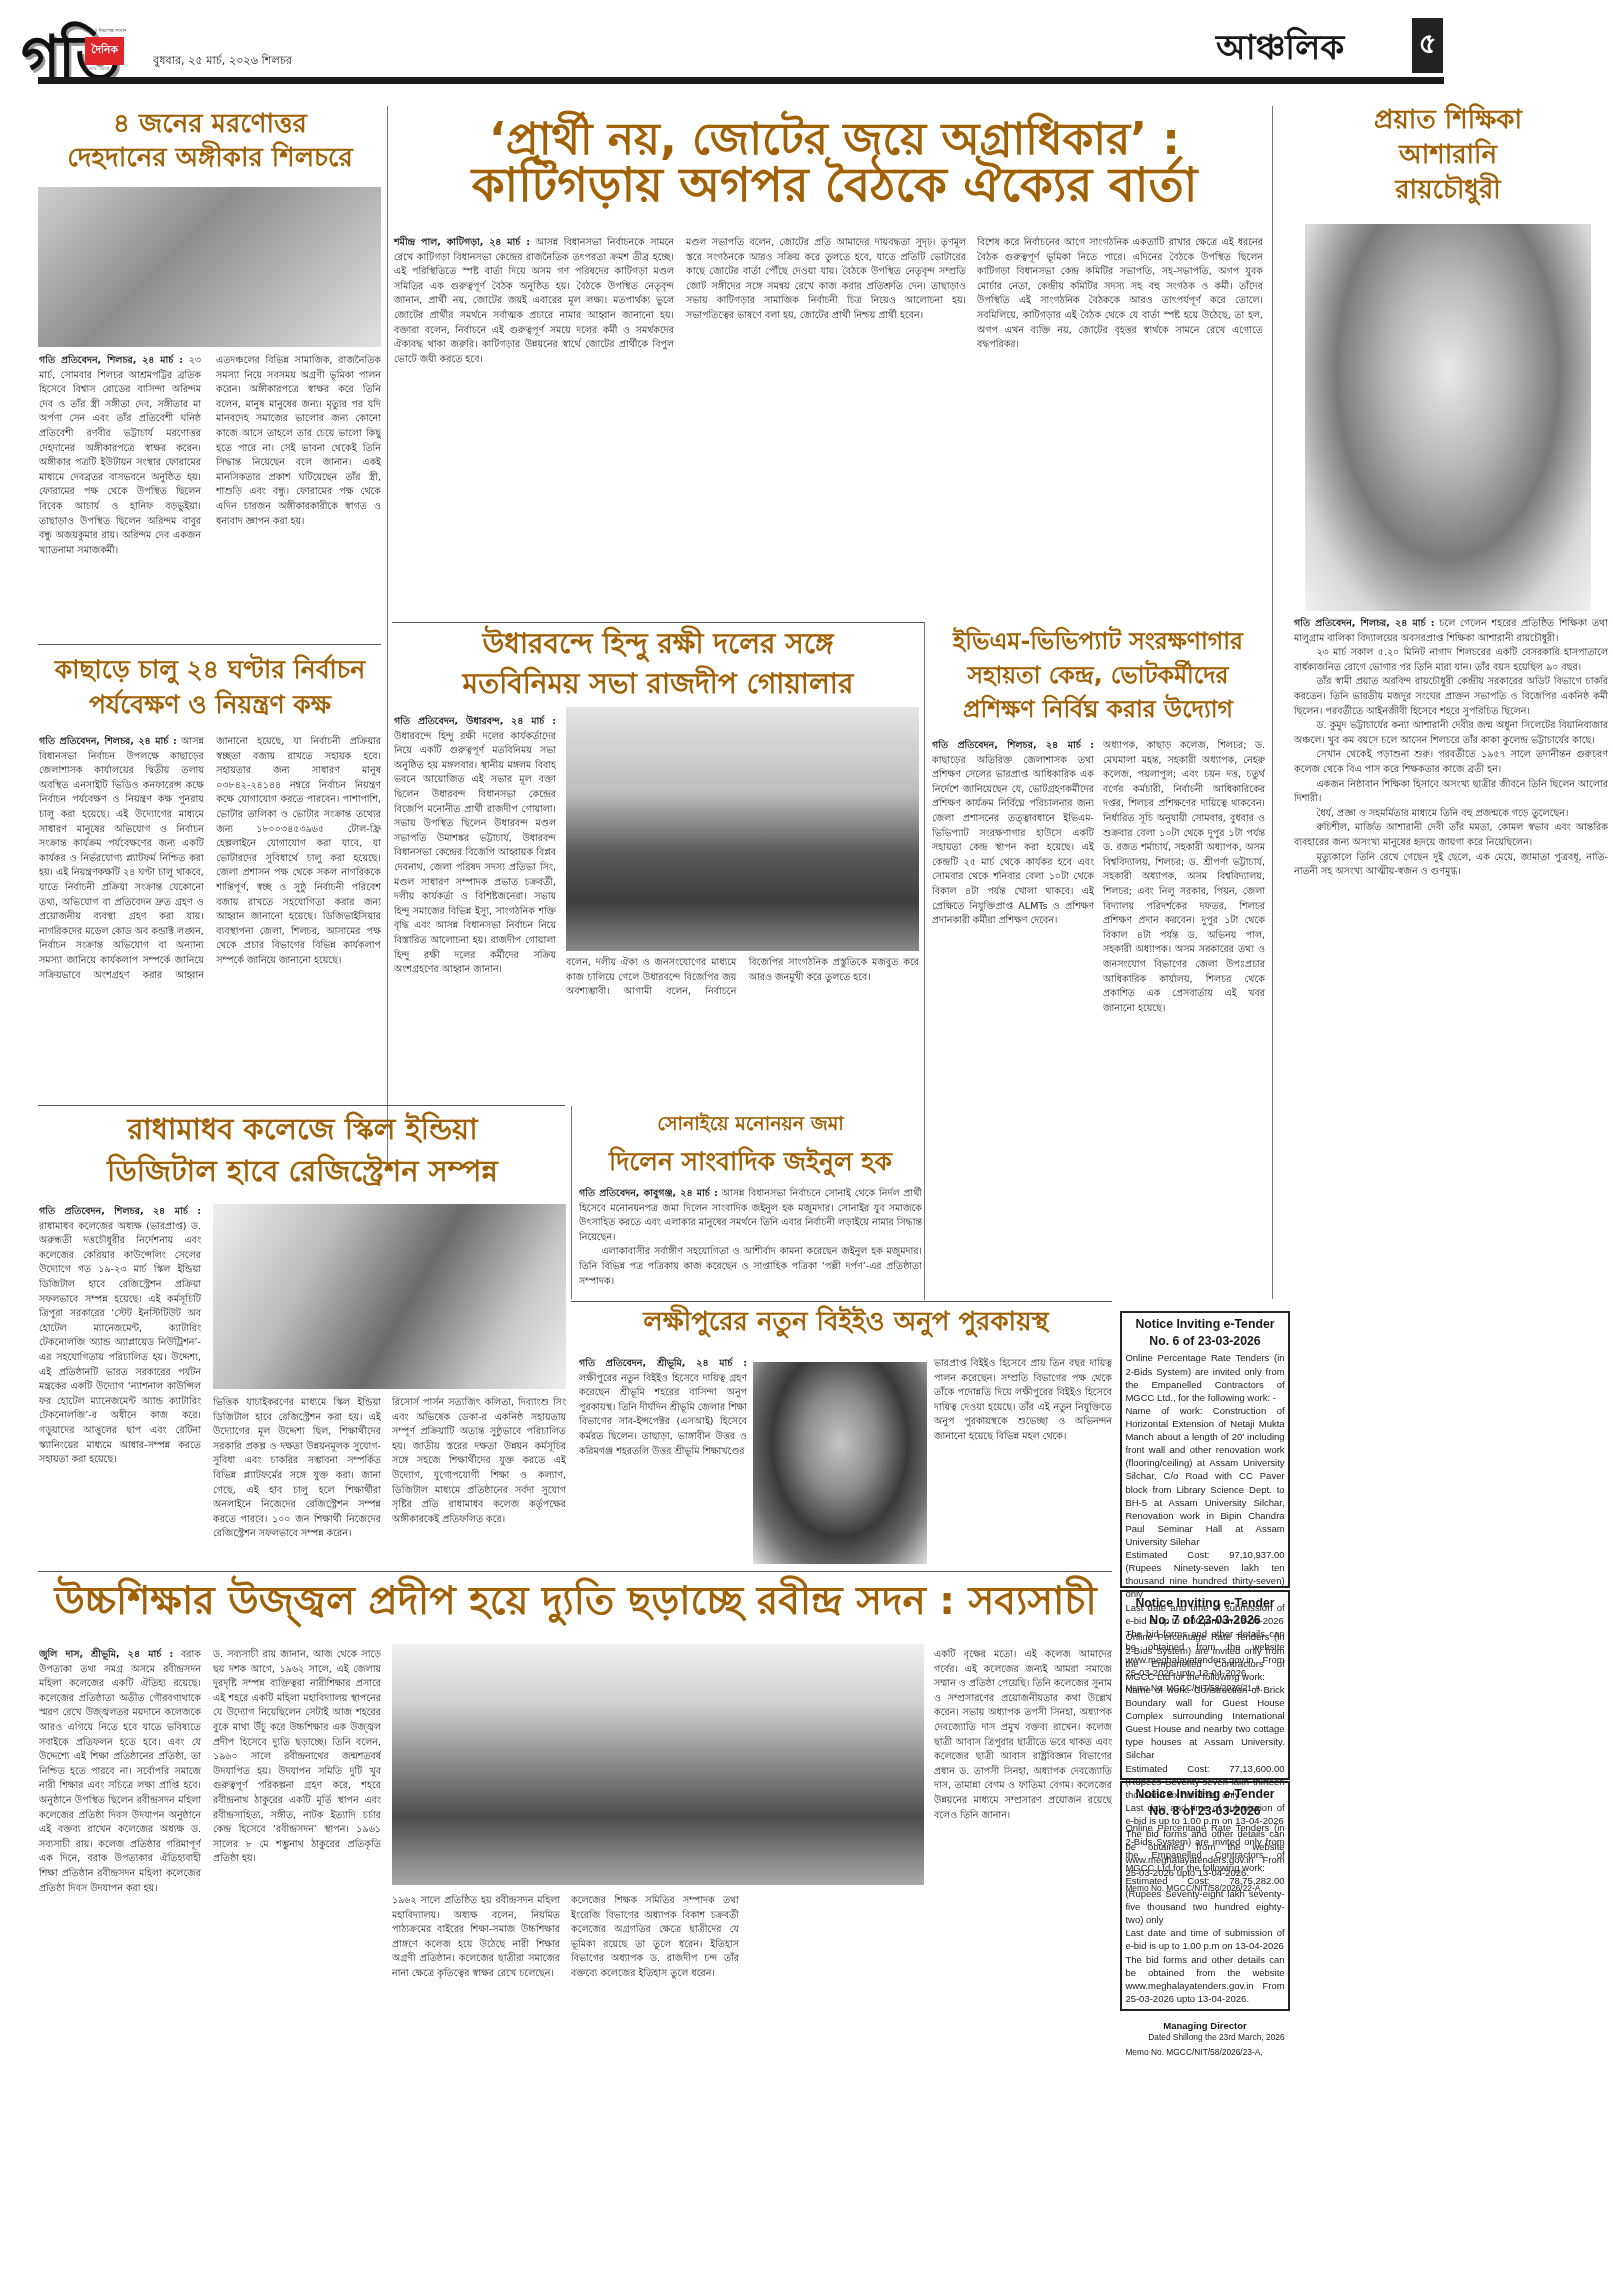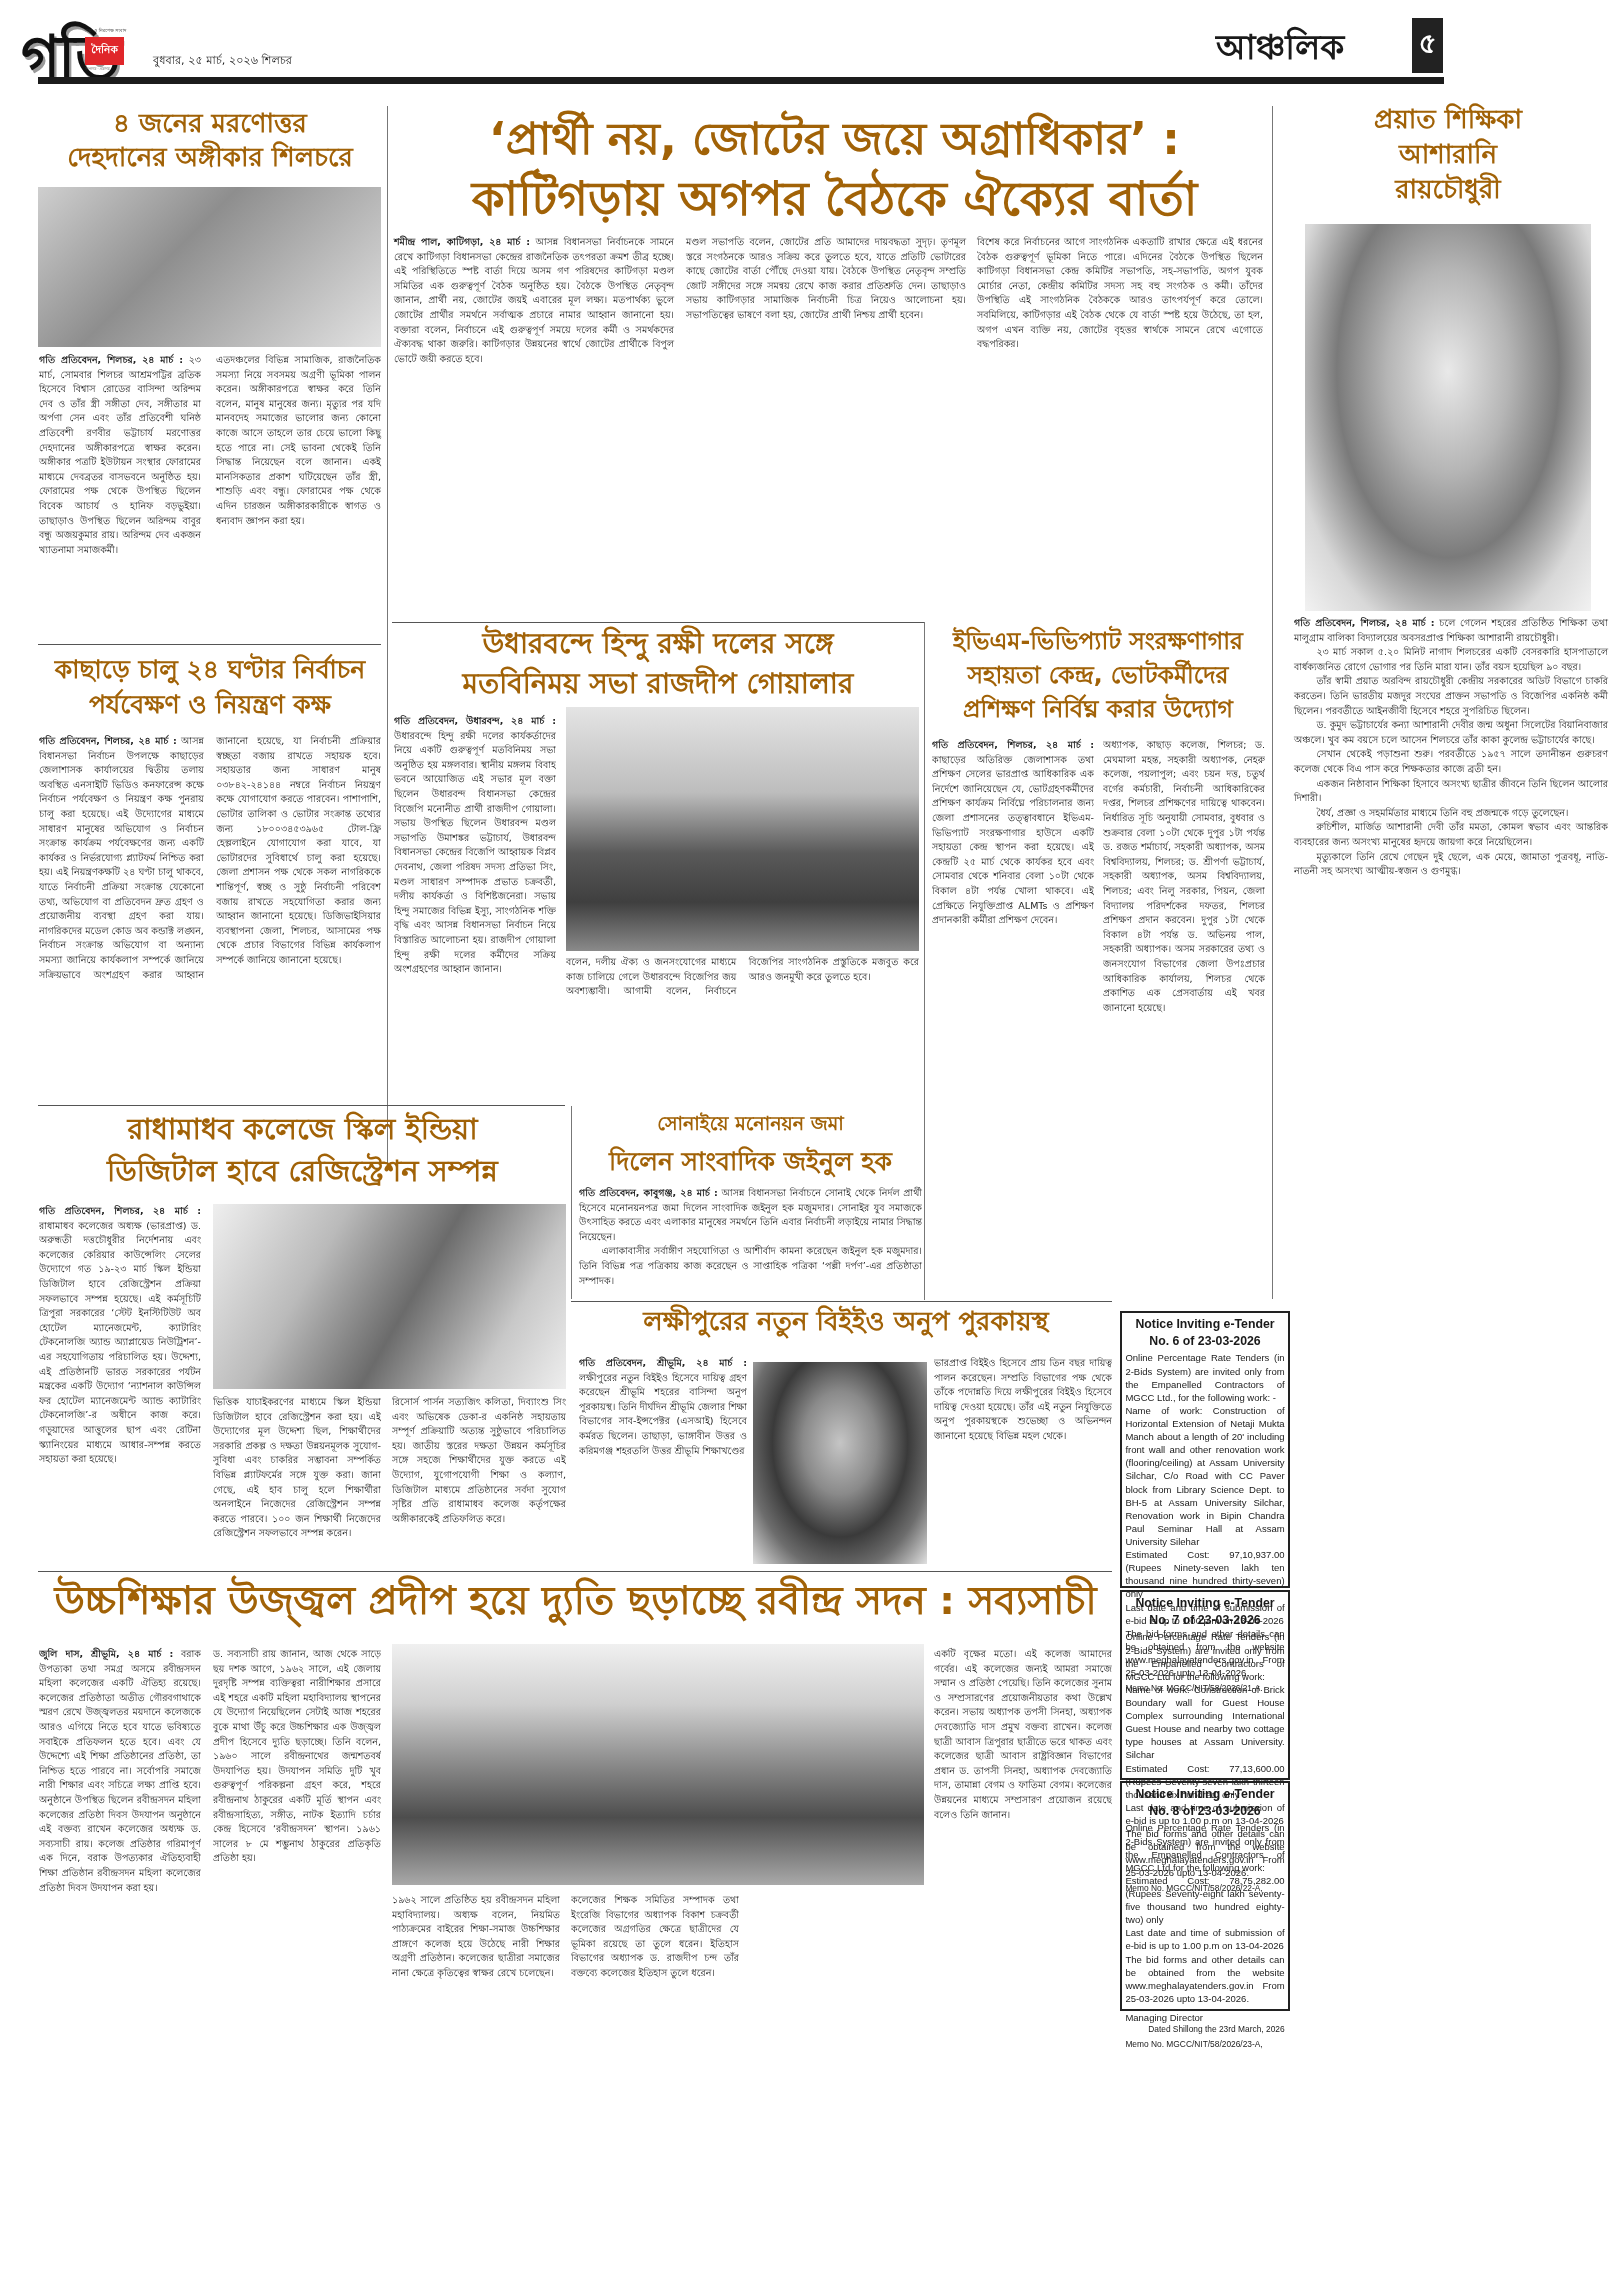--- a/index.html
+++ b/index.html
@@ -23,21 +23,21 @@
   .col { position: absolute; }
   .photo { position: absolute; background: linear-gradient(135deg,#cfcfcf 0%,#8e8e8e 40%,#b8b8b8 70%,#e2e2e2 100%); }
   .photo.dark { background: linear-gradient(160deg,#d8d8d8 0%,#6f6f6f 35%,#434343 60%,#9c9c9c 100%); }
   .caption-hr { position:absolute; height:1.1px; background:#555; }
   .vrule { position:absolute; width:1.1px; background:#777; }
 
   .tender { position:absolute; left:1120px; width:170px; border:2.8px solid #222; padding:3.4px 3.4px; font-family:"Liberation Sans", sans-serif; font-size:9.5px; line-height:1.38; text-align: justify; }
   .tender h3 { font-size: 12.3px; text-align:center; font-weight:bold; margin-bottom: 1.1px; }
   .tender b { font-weight: normal; }
   .tender .memo { font-size: 8.4px; margin-top: 3.4px; }
-  .tender .md { text-align:left; font-weight:normal; margin-top:6px; }
+  .tender .md { text-align:center; font-weight:bold; margin-top:14px; }
   .tender .dated { text-align:right; font-size: 8.4px; }
 </style>
 </head>
 <body>
 
 <div class="abs logo">গতি</div>
 <div class="abs brand-box">
   <div class="brand-tag">সত্য ও নিরপেক্ষ সংবাদ</div>
   <div class="brand-red">দৈনিক</div>
   <div class="brand-small">সম্পাদক · প্রকাশক</div>
@@ -52,21 +52,21 @@
 <div class="photo" style="left:38px; top:187px; width:343px; height:160px;"></div>
 <div class="col body" style="left:39px; top:353px; width:162px;">
   <span class="byline">গতি প্রতিবেদন, শিলচর, ২৪ মার্চ :</span>
   <span>২৩ মার্চ, সোমবার শিলচর আশ্রমপট্টির ব্রতিক হিসেবে বিশ্বাস রোডের বাসিন্দা অরিন্দম দেব ও তাঁর স্ত্রী সঙ্গীতা দেব, সঙ্গীতার মা অর্পণা সেন এবং তাঁর প্রতিবেশী ঘনিষ্ঠ প্রতিবেশী রণবীর ভট্টাচার্য মরণোত্তর দেহদানের অঙ্গীকারপত্রে স্বাক্ষর করেন। অঙ্গীকার পত্রটি ইউটায়ন সংস্থার ফোরামের মাধ্যমে দেবব্রতর বাসভবনে অনুষ্ঠিত হয়। ফোরামের পক্ষ থেকে উপস্থিত ছিলেন বিবেক আচার্য ও হানিফ বড়ভুইয়া। তাছাড়াও উপস্থিত ছিলেন অরিন্দম বাবুর বন্ধু অজয়কুমার রায়। অরিন্দম দেব একজন খ্যাতনামা সমাজকর্মী।</span>
 </div>
 <div class="col body" style="left:216px; top:353px; width:165px;">এতদঞ্চলের বিভিন্ন সামাজিক, রাজনৈতিক সমস্যা নিয়ে সবসময় অগ্রণী ভূমিকা পালন করেন। অঙ্গীকারপত্রে স্বাক্ষর করে তিনি বলেন, মানুষ মানুষের জন্য। মৃত্যুর পর যদি মানবদেহ সমাজের ভালোর জন্য কোনো কাজে আসে তাহলে তার চেয়ে ভালো কিছু হতে পারে না। সেই ভাবনা থেকেই তিনি সিদ্ধান্ত নিয়েছেন বলে জানান। একই মানসিকতার প্রকাশ ঘটিয়েছেন তাঁর স্ত্রী, শাশুড়ি এবং বন্ধু। ফোরামের পক্ষ থেকে এদিন চারজন অঙ্গীকারকারীকে স্বাগত ও ধন্যবাদ জ্ঞাপন করা হয়।</div>
 
 <div class="vrule" style="left:387px; top:106px; height:1064px;"></div>
 
 <div class="abs hl" style="left:392px; top:112px; width:885px; font-size:44px;">‘প্রার্থী নয়, জোটের জয়ে অগ্রাধিকার’ :</div>
-<div class="abs hl" style="left:392px; top:170px; width:885px; font-size:47px;">কাটিগড়ায় অগপর বৈঠকে ঐক্যের বার্তা</div>
+<div class="abs hl" style="left:392px; top:156px; width:885px; font-size:47px;">কাটিগড়ায় অগপর বৈঠকে ঐক্যের বার্তা</div>
 <div class="col body" style="left:394px; top:235px; width:280px;">
   <span class="byline">শমীন্দ্র পাল, কাটিগড়া, ২৪ মার্চ :</span>
   <span>আসন্ন বিধানসভা নির্বাচনকে সামনে রেখে কাটিগড়া বিধানসভা কেন্দ্রের রাজনৈতিক তৎপরতা ক্রমশ তীব্র হচ্ছে। এই পরিস্থিতিতে স্পষ্ট বার্তা দিয়ে অসম গণ পরিষদের কাটিগড়া মণ্ডল সমিতির এক গুরুত্বপূর্ণ বৈঠক অনুষ্ঠিত হয়। বৈঠকে উপস্থিত নেতৃবৃন্দ জানান, প্রার্থী নয়, জোটের জয়ই এবারের মূল লক্ষ্য। মতপার্থক্য ভুলে জোটের প্রার্থীর সমর্থনে সর্বাত্মক প্রচারে নামার আহ্বান জানানো হয়। বক্তারা বলেন, নির্বাচনে এই গুরুত্বপূর্ণ সময়ে দলের কর্মী ও সমর্থকদের ঐক্যবদ্ধ থাকা জরুরি। কাটিগড়ার উন্নয়নের স্বার্থে জোটের প্রার্থীকে বিপুল ভোটে জয়ী করতে হবে।</span>
 </div>
 <div class="col body" style="left:686px; top:235px; width:280px;">মণ্ডল সভাপতি বলেন, জোটের প্রতি আমাদের দায়বদ্ধতা সুদৃঢ়। তৃণমূল স্তরে সংগঠনকে আরও সক্রিয় করে তুলতে হবে, যাতে প্রতিটি ভোটারের কাছে জোটের বার্তা পৌঁছে দেওয়া যায়। বৈঠকে উপস্থিত নেতৃবৃন্দ সম্প্রতি জোট সঙ্গীদের সঙ্গে সমন্বয় রেখে কাজ করার প্রতিশ্রুতি দেন। তাছাড়াও সভায় কাটিগড়ার সামাজিক নির্বাচনী চিত্র নিয়েও আলোচনা হয়। সভাপতিত্বের ভাষণে বলা হয়, জোটের প্রার্থী নিশ্চয় প্রার্থী হবেন।</div>
 <div class="col body" style="left:977px; top:235px; width:286px;">বিশেষ করে নির্বাচনের আগে সাংগঠনিক একতাটি রাখার ক্ষেত্রে এই ধরনের বৈঠক গুরুত্বপূর্ণ ভূমিকা নিতে পারে। এদিনের বৈঠকে উপস্থিত ছিলেন কাটিগড়া বিধানসভা কেন্দ্র কমিটির সভাপতি, সহ-সভাপতি, অগপ যুবক মোর্চার নেতা, কেন্দ্রীয় কমিটির সদস্য সহ বহু সংগঠক ও কর্মী। তাঁদের উপস্থিতি এই সাংগঠনিক বৈঠককে আরও তাৎপর্যপূর্ণ করে তোলে। সবমিলিয়ে, কাটিগড়ার এই বৈঠক থেকে যে বার্তা স্পষ্ট হয়ে উঠেছে, তা হল, অগপ এখন ব্যক্তি নয়, জোটের বৃহত্তর স্বার্থকে সামনে রেখে এগোতে বদ্ধপরিকর।</div>
 
 <div class="vrule" style="left:1272px; top:106px; height:1193px;"></div>
 
 <div class="abs hl" style="left:1283px; top:104px; width:330px; font-size:26px;">প্রয়াত শিক্ষিকা</div>

